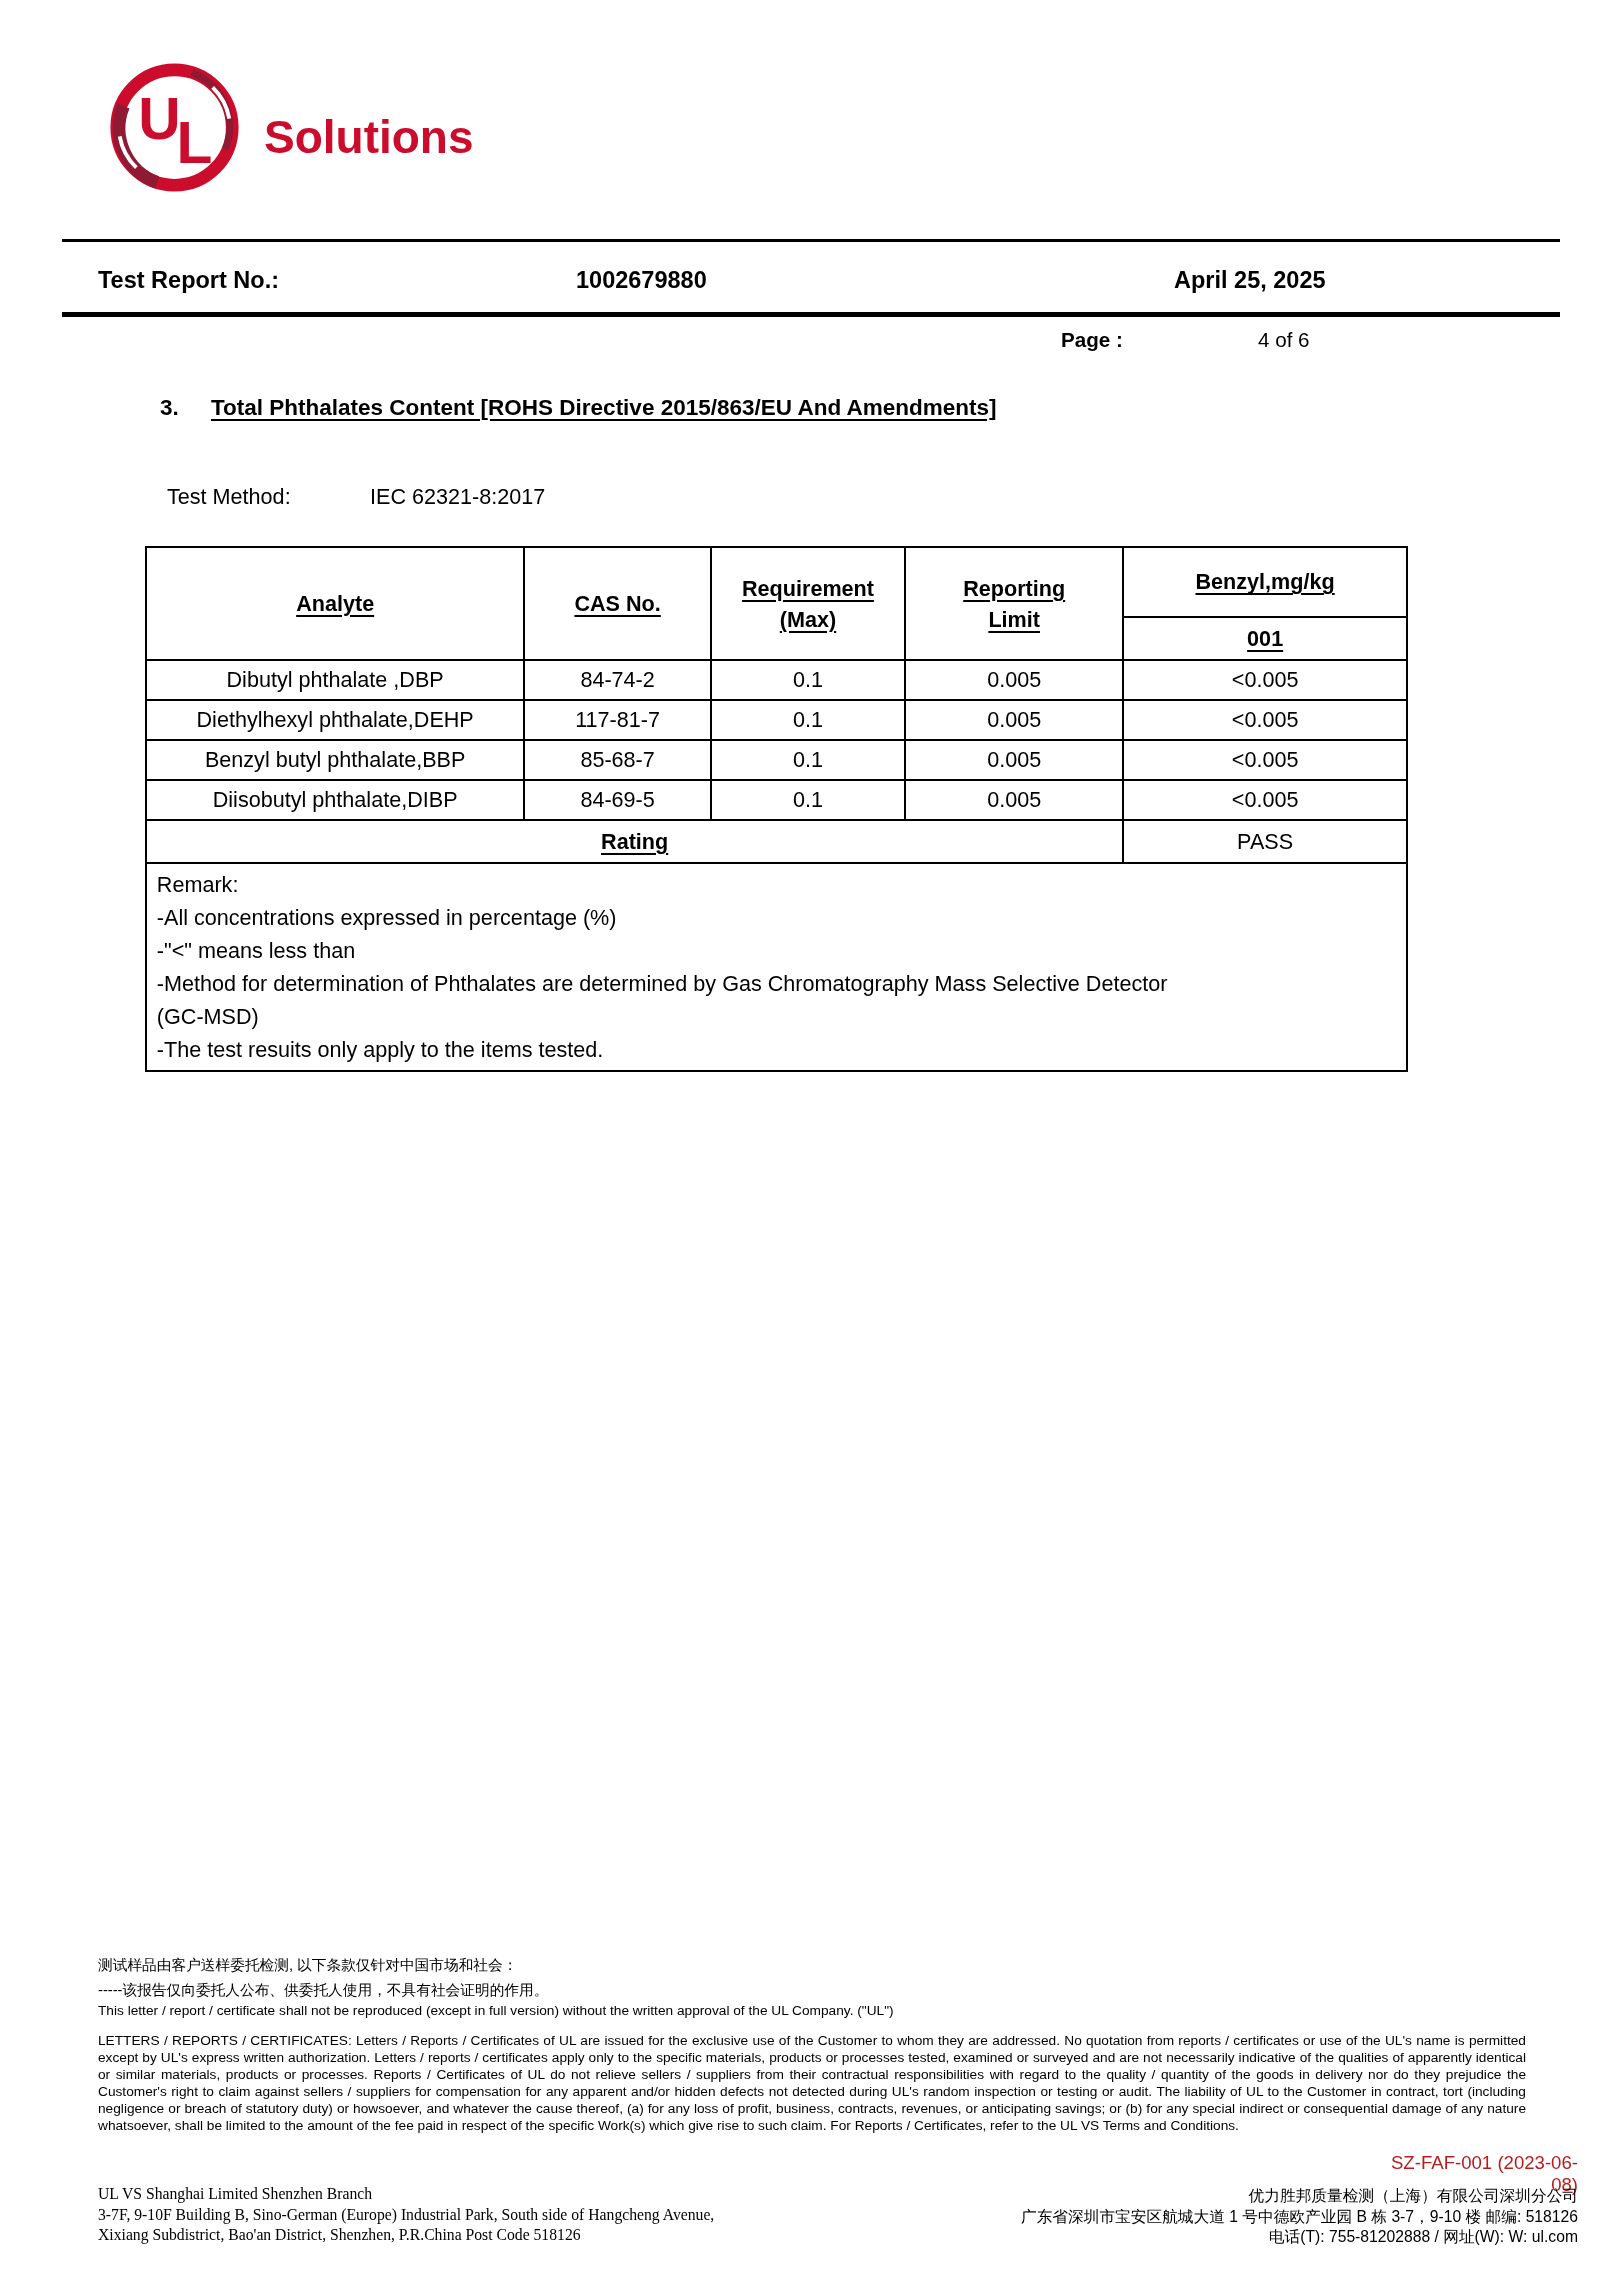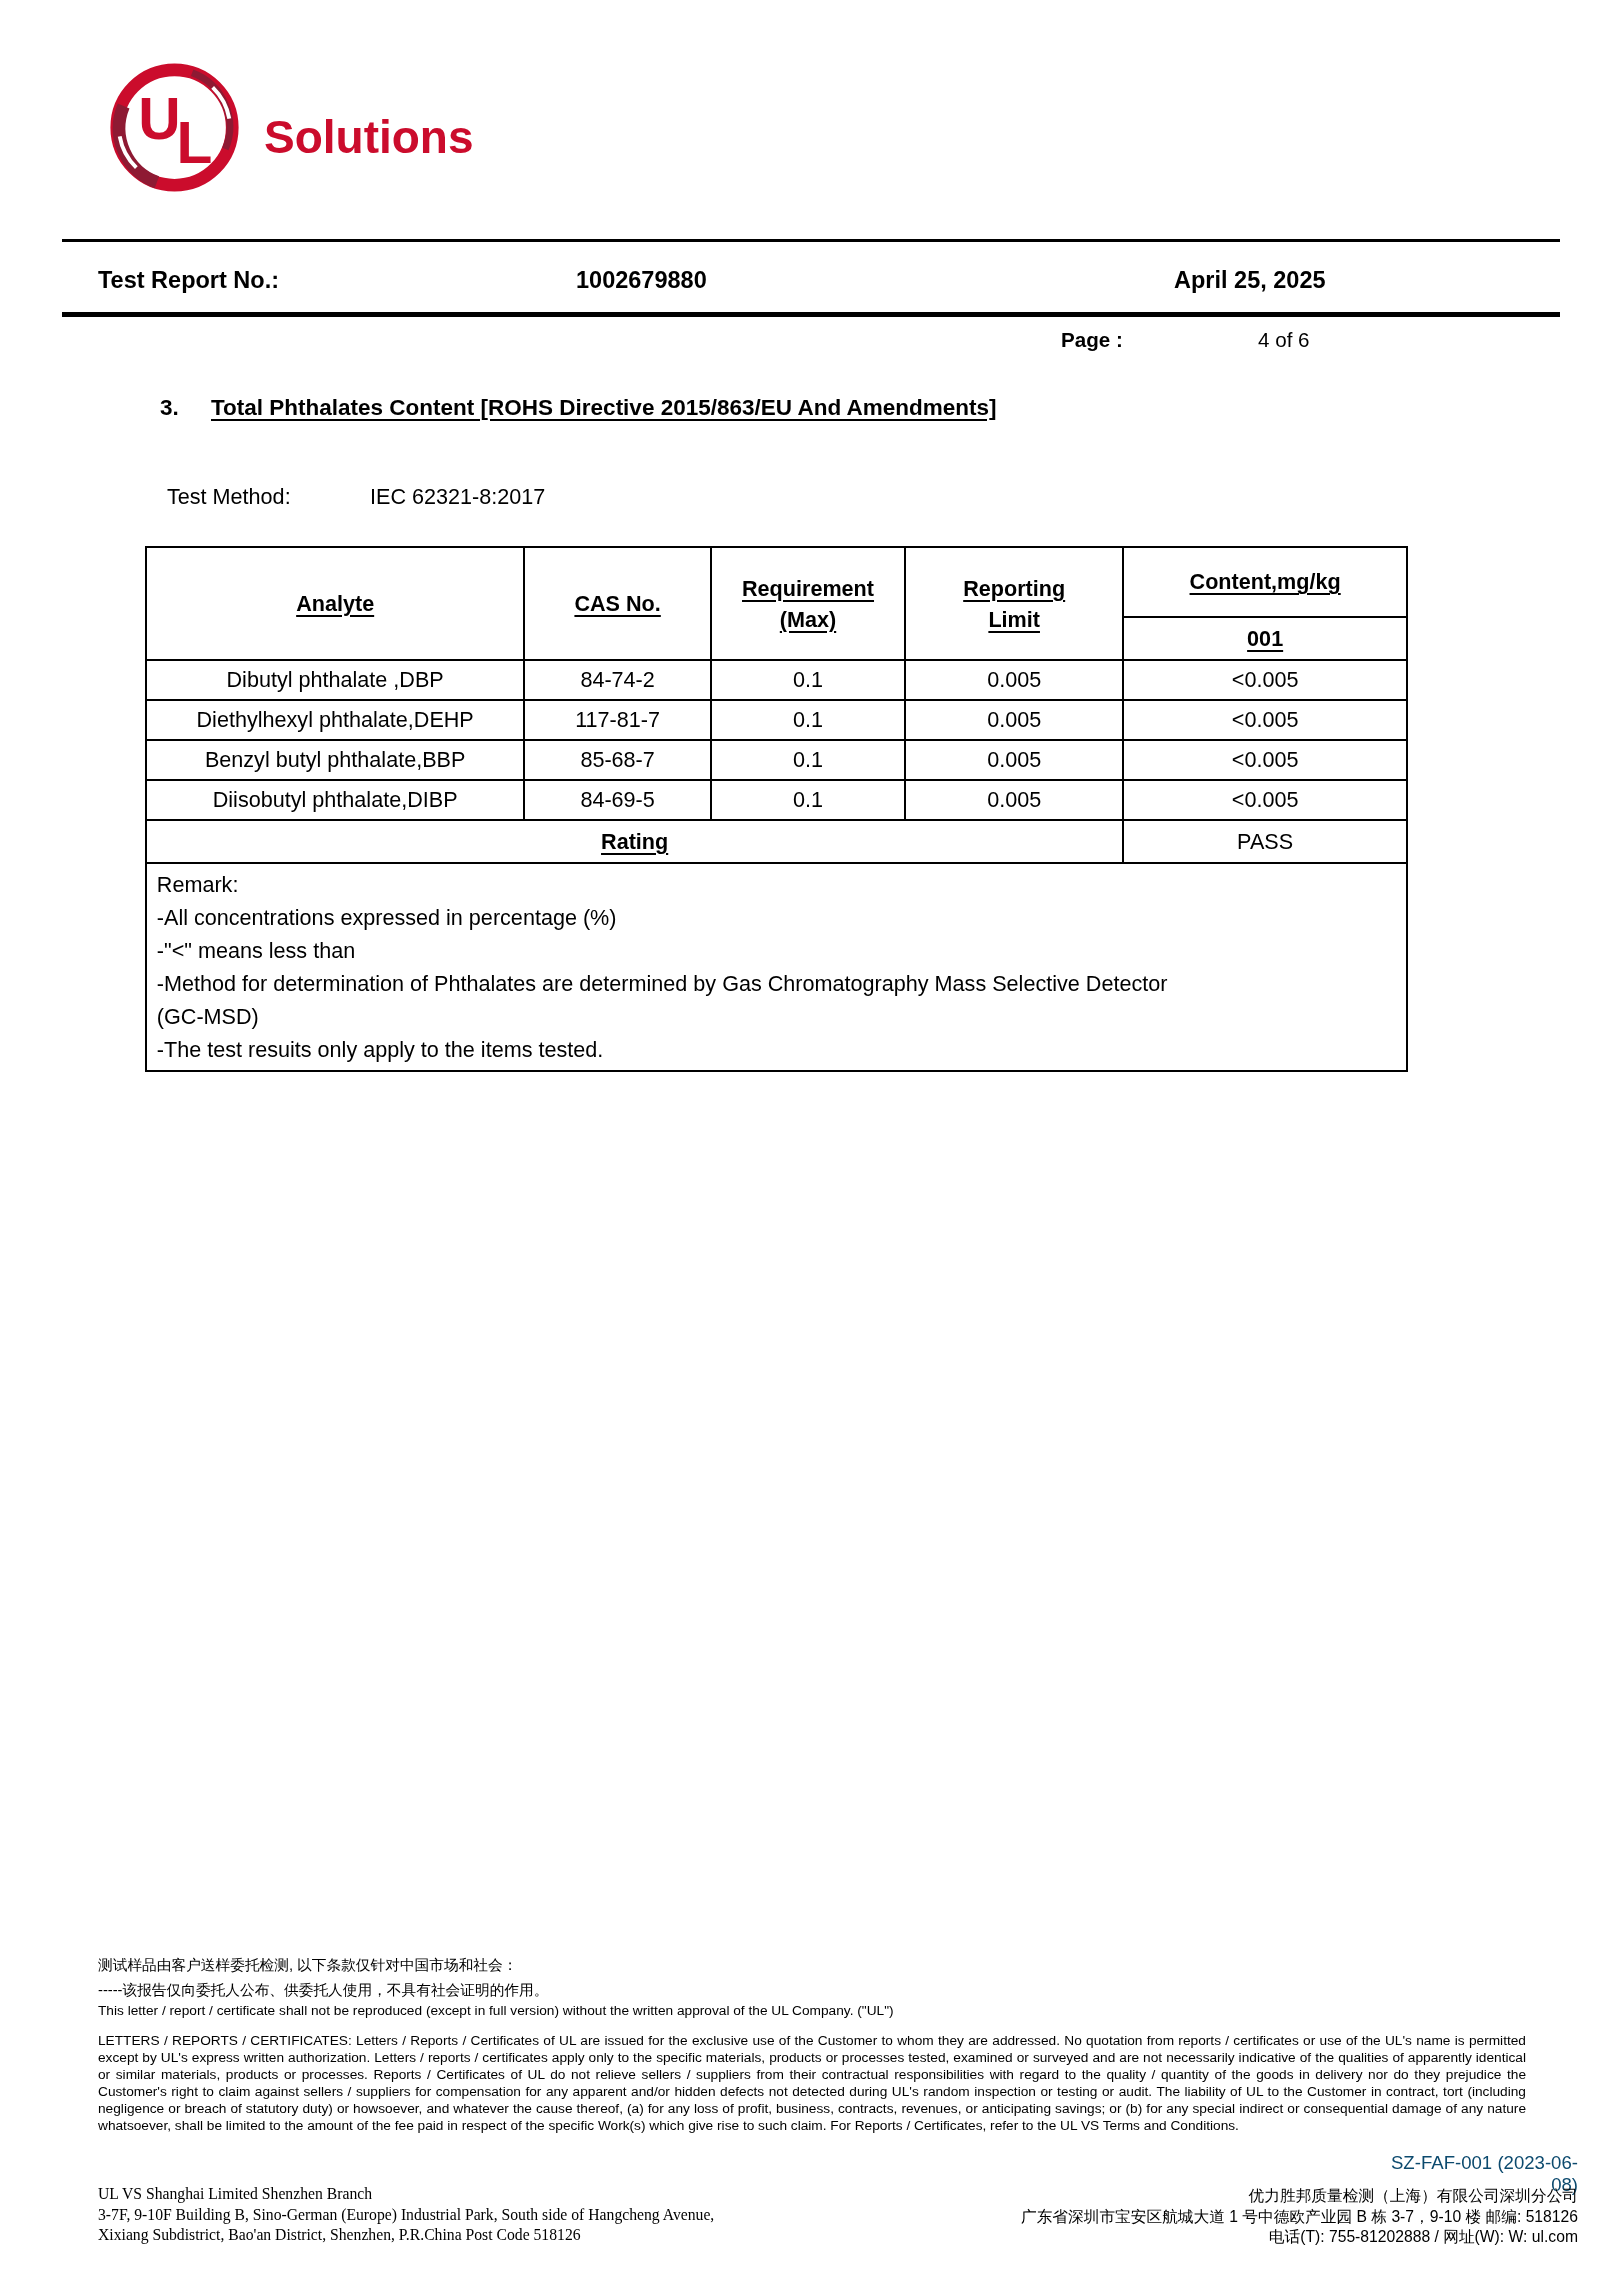--- a/index.html
+++ b/index.html
@@ -53,21 +53,21 @@
   .remark-cell div{line-height:33px;text-align:left;}
 
   
   .fp-cn{font-size:14.7px;line-height:24.5px;}
   .fp-en{font-size:13.7px;}
   .disclaimer{
     font-size:13.7px;line-height:17px;text-align:justify;
     width:1428px;
   }
   .doc-code{
-    font-size:18.6px;color:#0c4a6e;text-align:right;line-height:21.6px;
+    font-size:18.6px;color:#b91c1c;text-align:right;line-height:21.6px;
   }
   .addr-en{font-family:"Liberation Serif", serif;font-size:15.7px;line-height:20.6px;}
   .addr-cn{font-size:15.7px;line-height:20.6px;text-align:right;}
 </style>
 </head>
 <body>
 
 <div class="page">
 
   <div class="logo-wrap">
@@ -113,21 +113,21 @@
         <td rowspan="2" class="al"><span class="u">Analyte</span></td>
         <td rowspan="2"><span class="u">CAS No.</span></td>
         <td rowspan="2">
           <span class="u blk">Requirement</span>
           <span class="u blk">(Max)</span>
         </td>
         <td rowspan="2">
           <span class="u blk">Reporting</span>
           <span class="u blk">Limit</span>
         </td>
-        <td><span class="u">Content,mg/kg</span></td>
+        <td><span class="u">Benzyl,mg/kg</span></td>
       </tr>
       <tr class="hdr" style="height:43px;">
         <td><span class="u">001</span></td>
       </tr>
 
       <tr class="data">
         <td class="al">Dibutyl phthalate ,DBP</td>
         <td>84-74-2</td>
         <td>0.1</td>
         <td>0.005</td>

